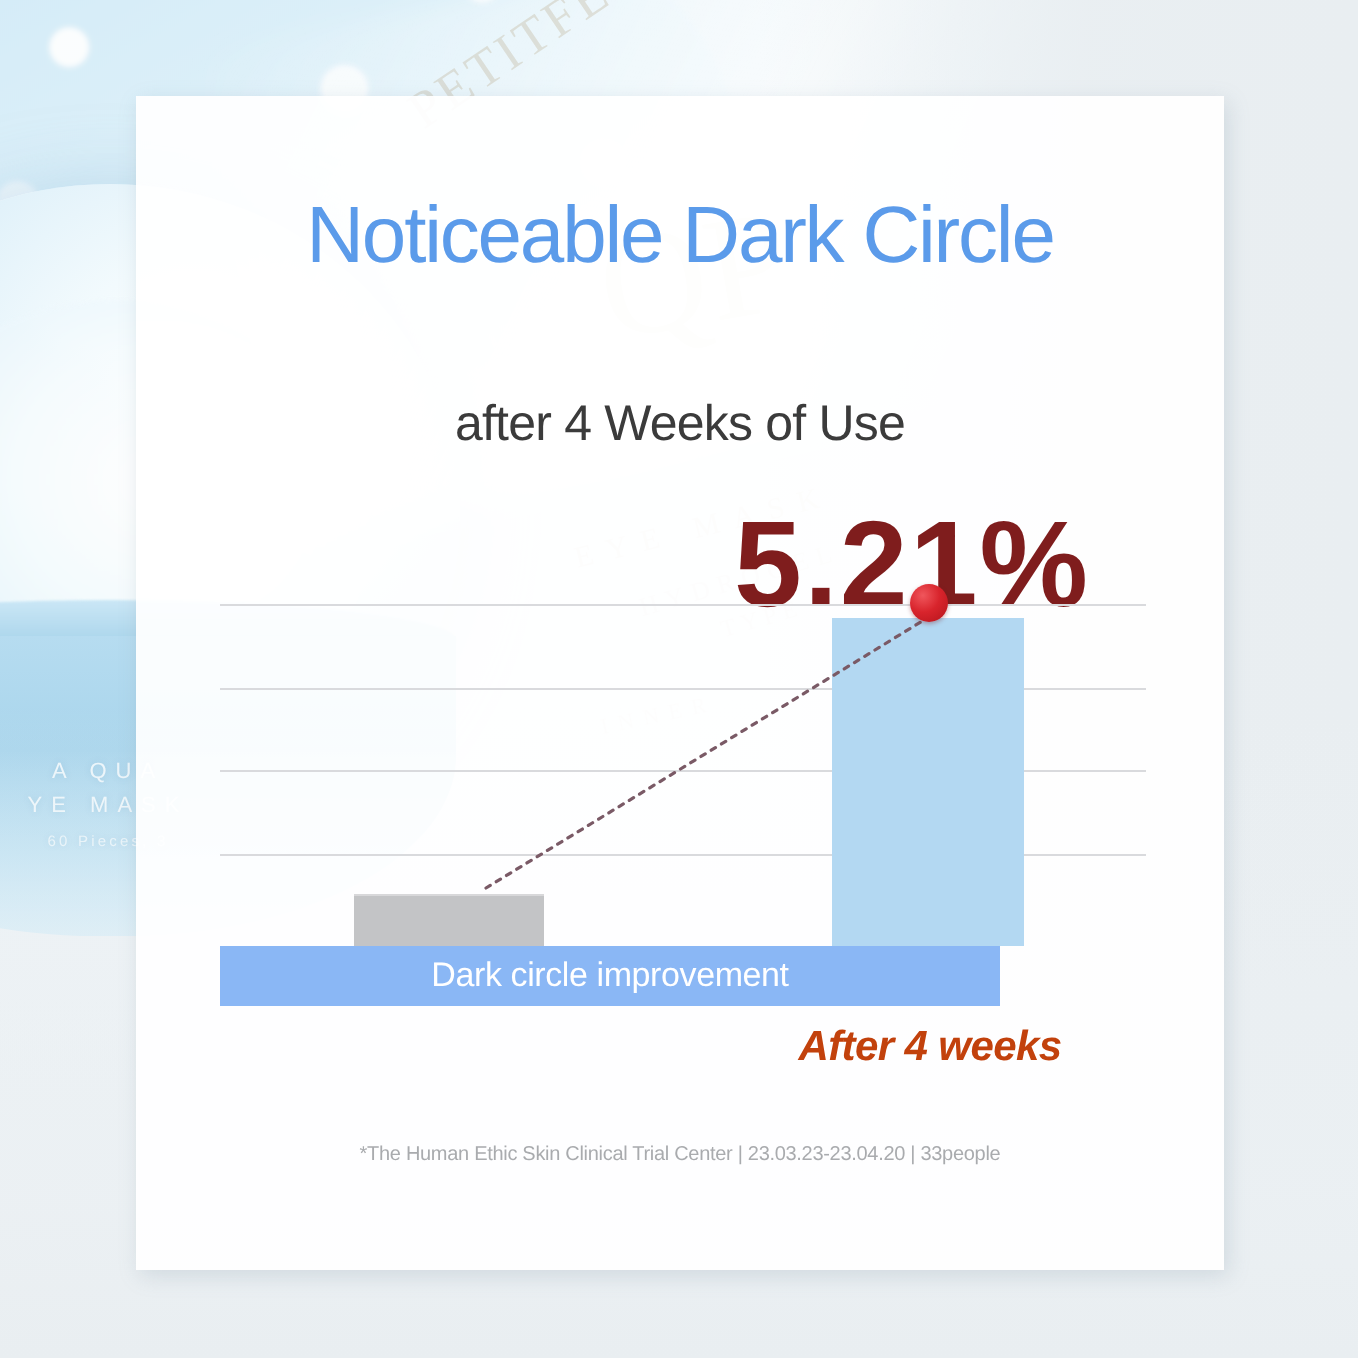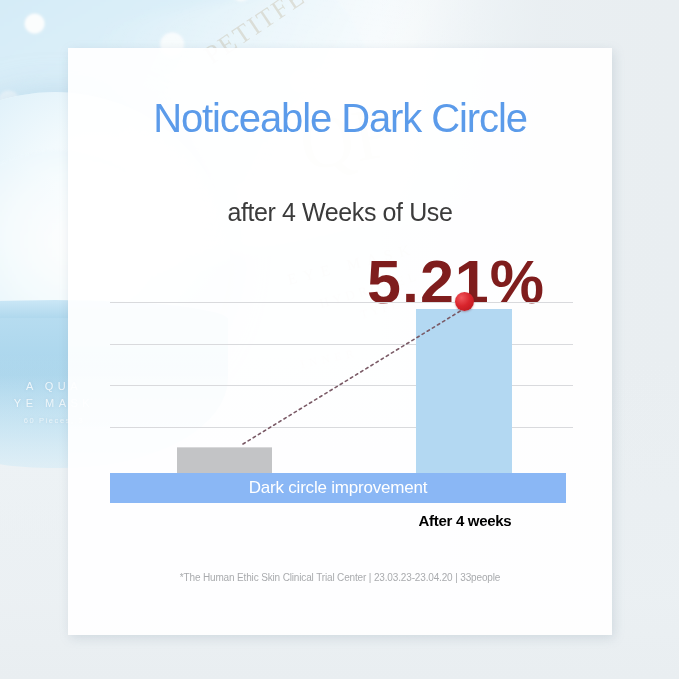--- a/index.html
+++ b/index.html
@@ -259,21 +259,21 @@
     border-radius: 50%;
     background: radial-gradient(circle at 34% 30%, #f0565c 0%, #d8242c 46%, #b4141b 100%);
     box-shadow: 0 1px 2px rgba(120,20,25,.35);
   }
 
   
   .banner {
     position: absolute;
     left: 42px;
     top: 425px;
-    width: 456px;
+    width: 390px;
     height: 30px;
     background: #8ab7f5;
     color: #ffffff;
     font-size: 17px;
     display: flex;
     align-items: center;
     justify-content: center;
     letter-spacing: -.2px;
   }
   .axis-labels {
@@ -290,24 +290,25 @@
     text-align: center;
     color: #3d3d3d;
     font-size: 21px;
     letter-spacing: -.3px;
   }
   .axis-after {
     position: absolute;
     left: 280px;
     width: 150px;
     text-align: center;
-    color: #000000;
-    font-size: 15px;
+    color: #c2410c;
+    font-size: 21px;
     font-weight: bold;
     letter-spacing: -.3px;
+    font-style: italic;
   }
 
   
   .footnote {
     position: absolute;
     left: 0; right: 0;
     top: 524px;
     text-align: center;
     color: #a9abae;
     font-size: 10px;

